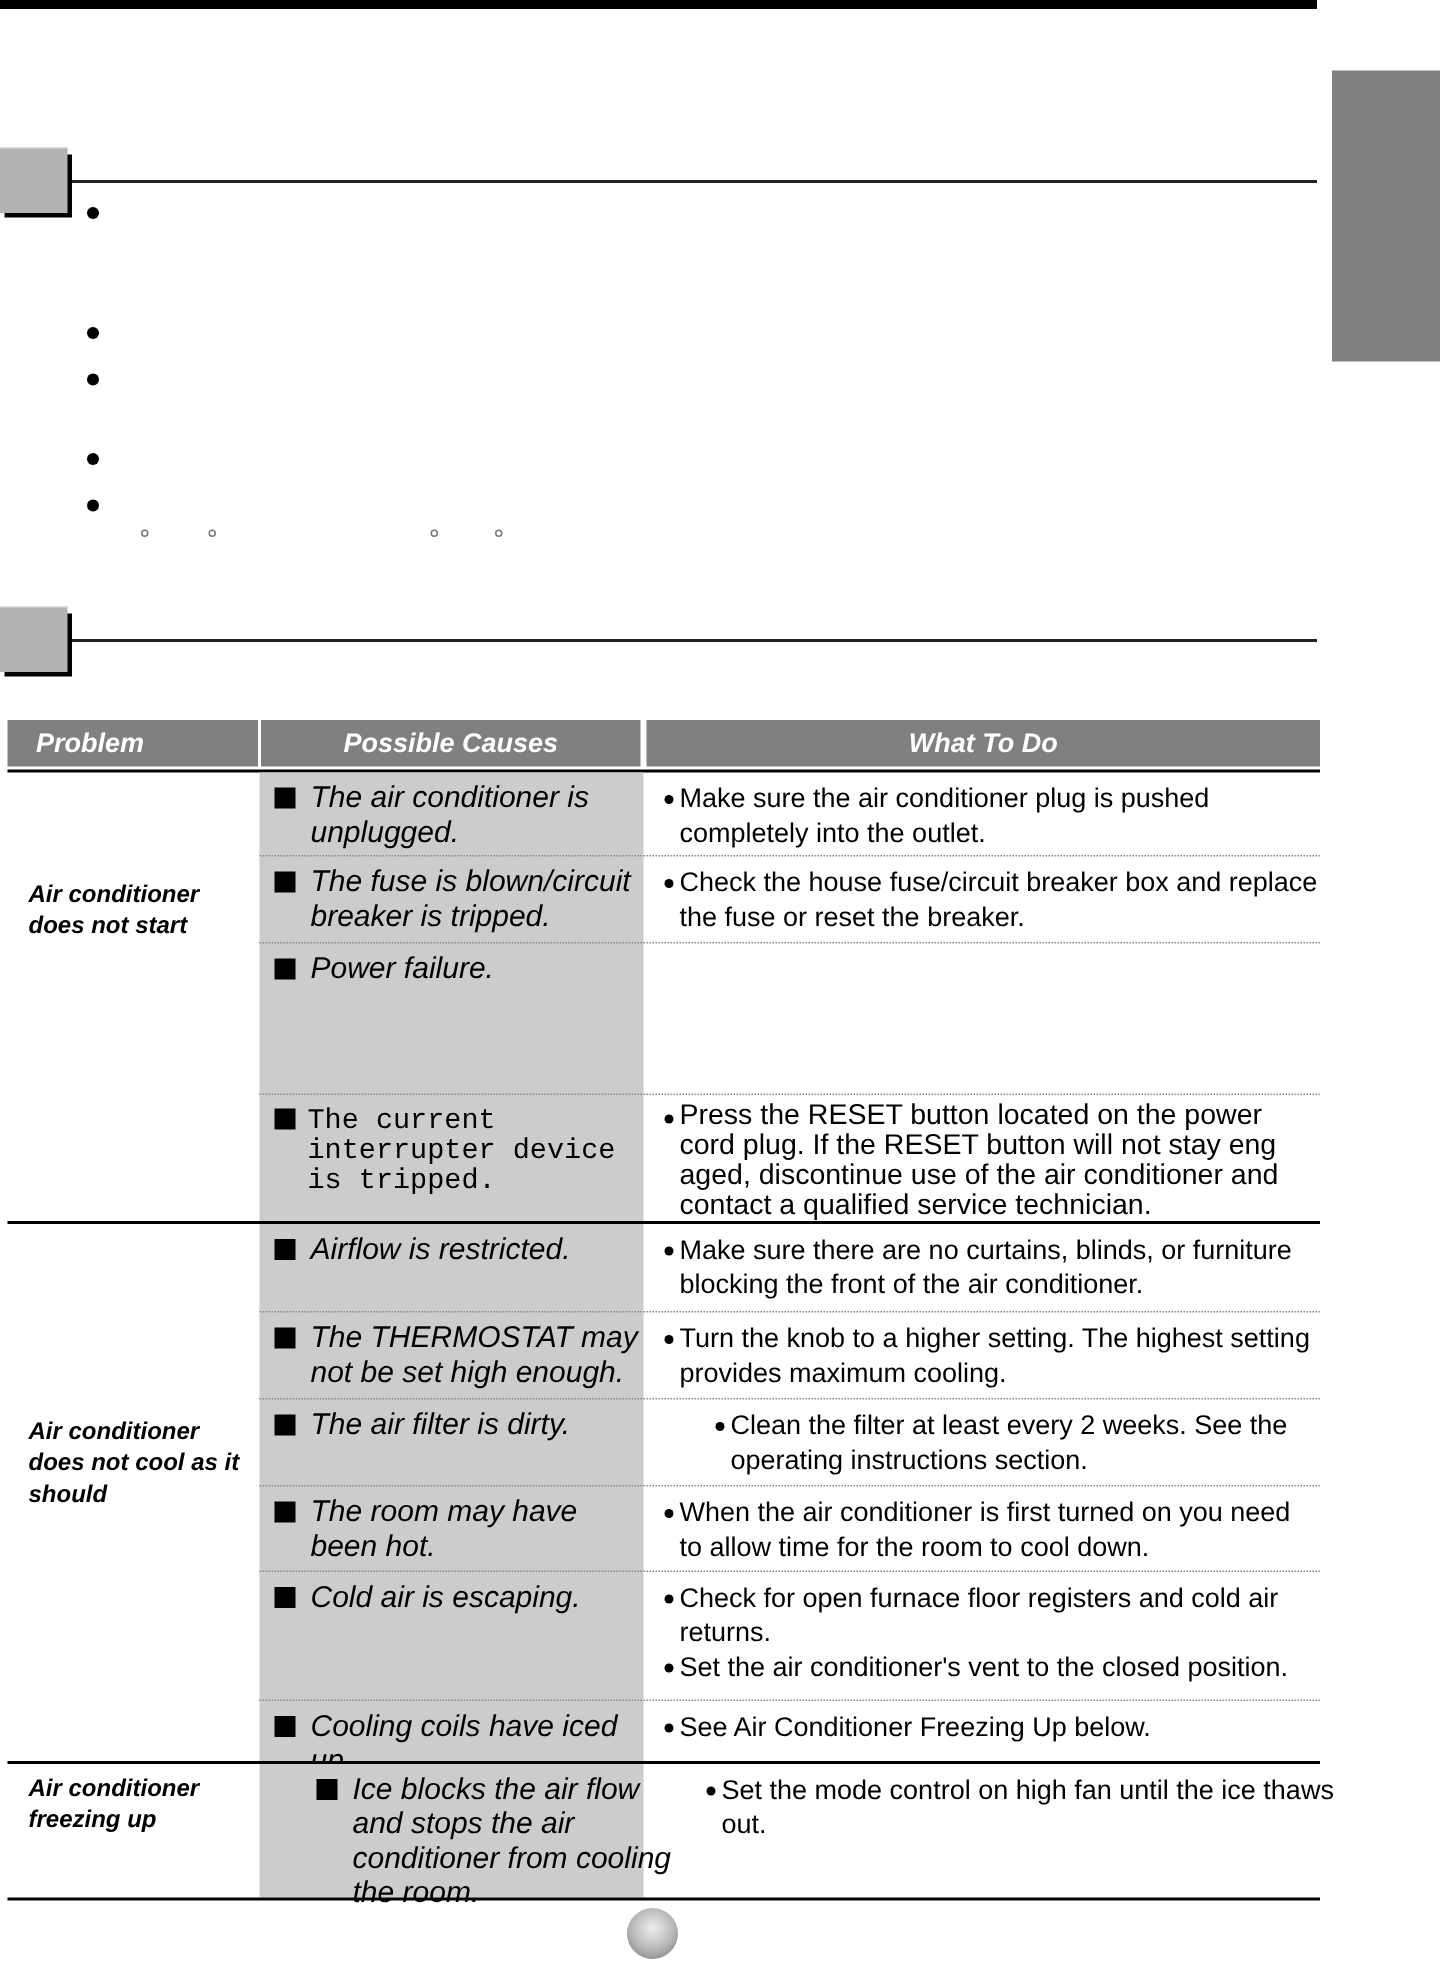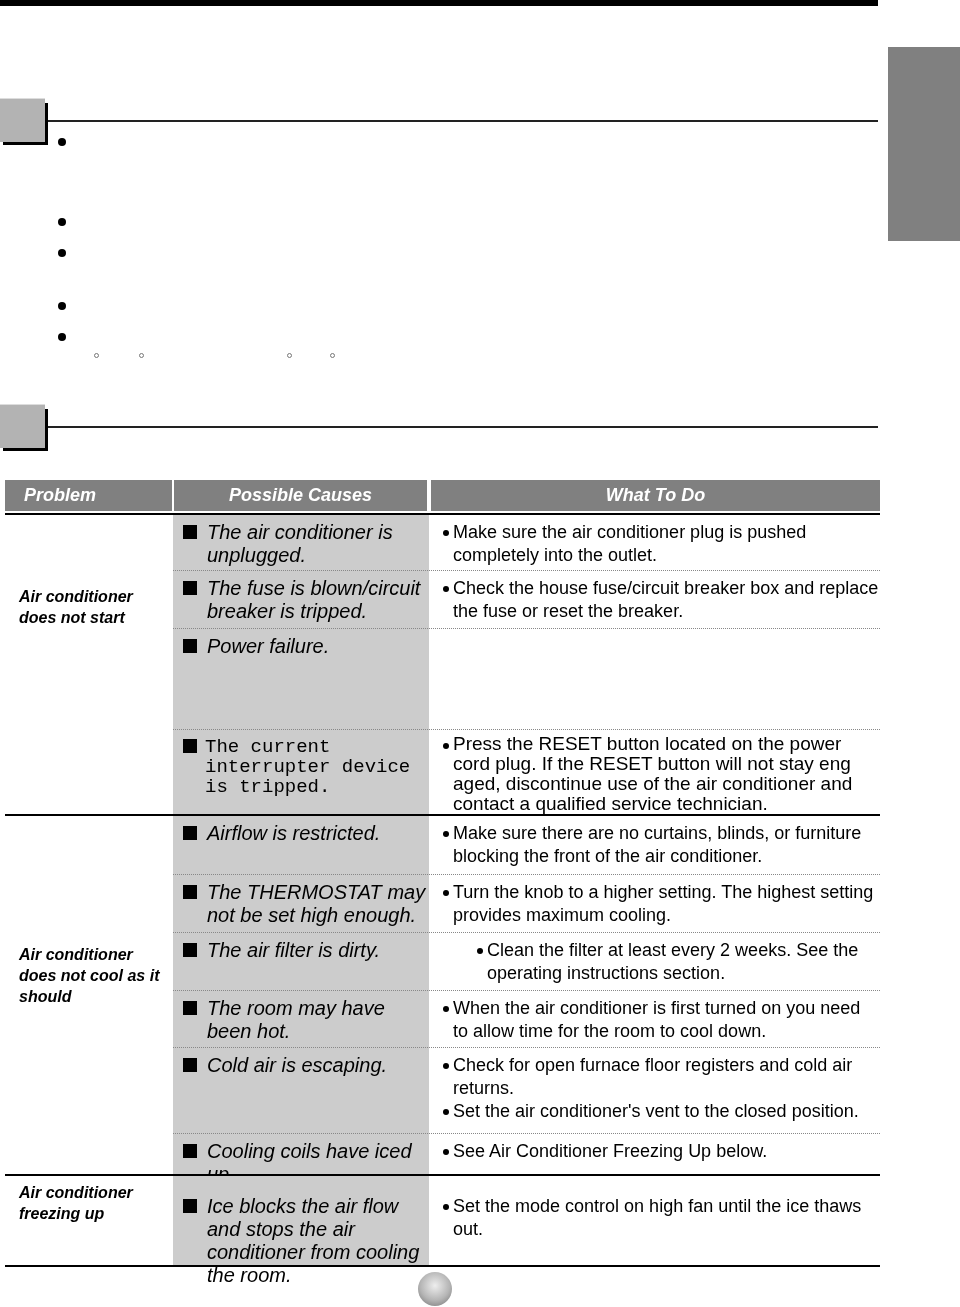--- a/index.html
+++ b/index.html
@@ -208,21 +208,21 @@
           <span class="action-text">See Air Conditioner Freezing Up below.</span>
         </div>
       </div>
   </div>
 </div>
 <div class="group-rule" style="top:1174px;"></div>
 
 <div class="group" style="top:1176px;height:89px;">
   <div class="causes-bg"></div>
   <div class="problem-label" style="top:6px;">Air conditioner freezing up</div>
-  <div class="row" style="top:13px;height:63px;">
+  <div class="row" style="top:0;height:63px;margin-left:28px;">
     <div class="cause">
         <span class="sq"></span>
         <span class="cause-text">Ice blocks the air flow and stops the air conditioner from cooling the room.</span>
       </div>
     <div class="todo">
         <div class="action">
           <span class="dot"></span>
           <span class="action-text">Set the mode control on high fan until the ice thaws out.</span>
         </div>
       </div>

